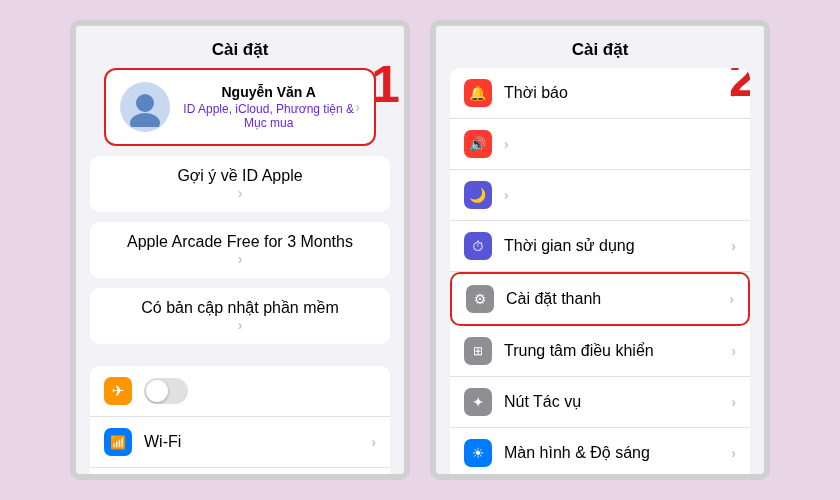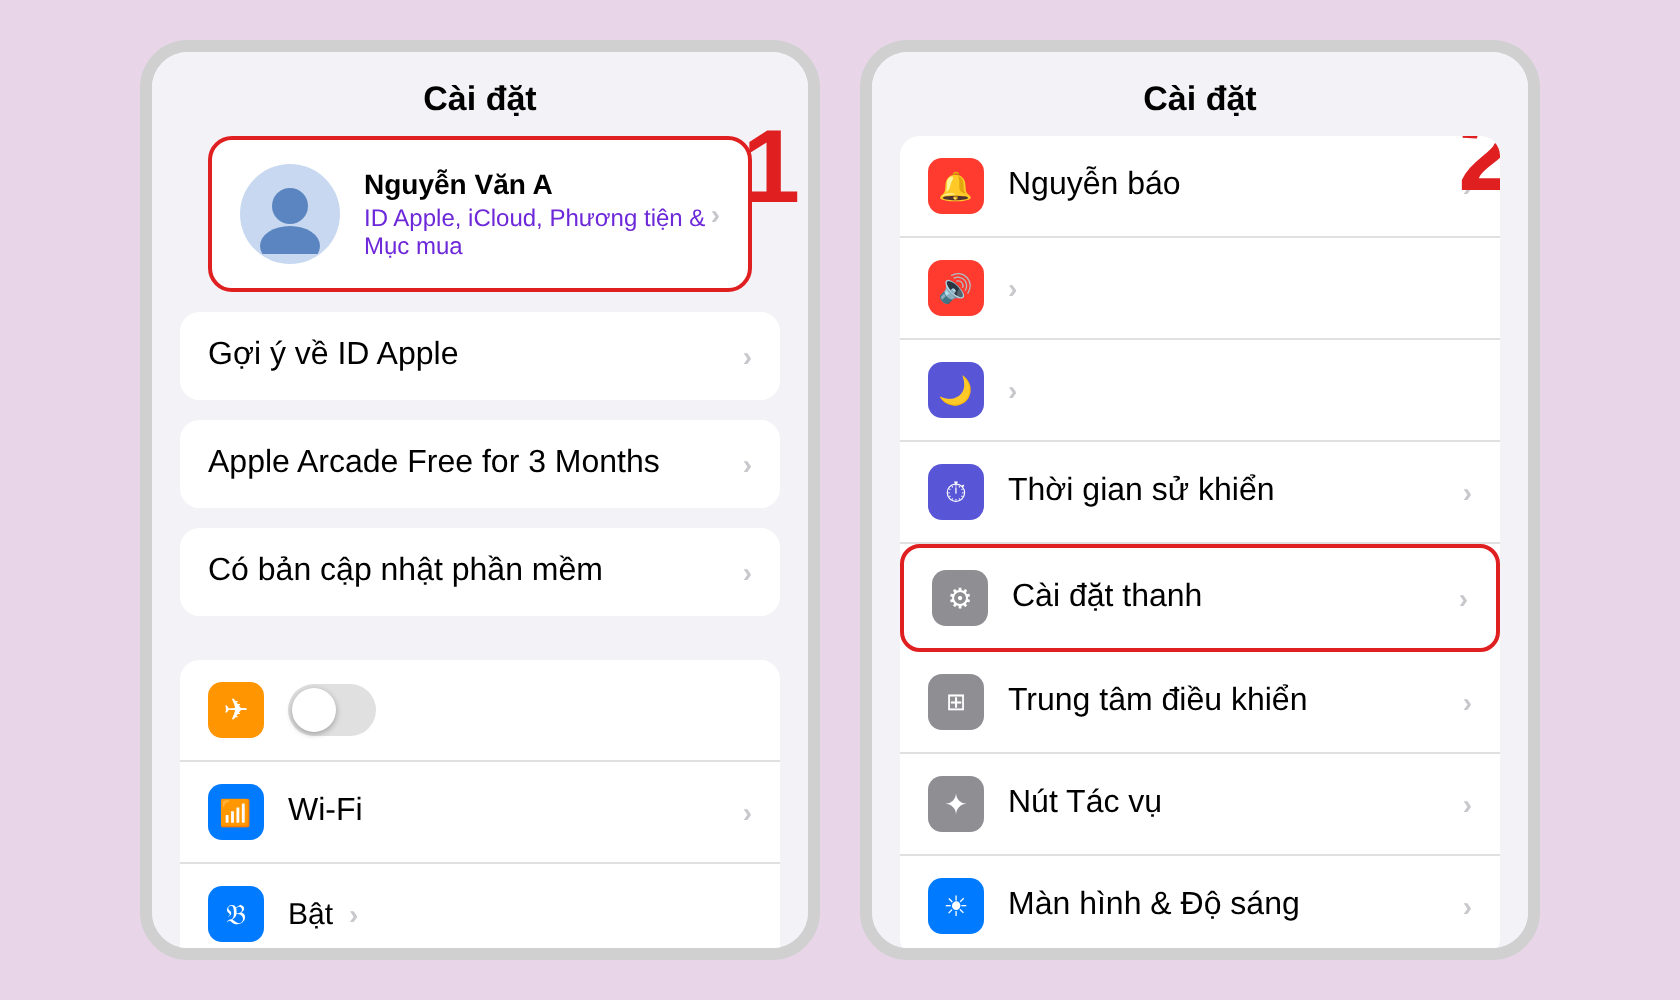--- a/index.html
+++ b/index.html
@@ -13,21 +13,21 @@
       font-family: -apple-system, 'Helvetica Neue', sans-serif;
       overflow: hidden;
     }
     .phones-container {
       display: flex;
       gap: 20px;
       align-items: center;
     }
     .phone {
       background: #f2f2f7;
-      border-radius: 24px;
+      border-radius: 10px;
       width: 340px;
       height: 460px;
       overflow: hidden;
       border: 6px solid #d0d0d0;
       position: relative;
     }
     .phone-inner {
       width: 100%;
       height: 100%;
       overflow: hidden;
@@ -59,20 +59,21 @@
       display: flex;
       align-items: center;
       padding: 11px 14px;
       border-bottom: 1px solid #e0e0e0;
       background: #fff;
       position: relative;
       min-height: 44px;
     }
     .list-item:last-child {
       border-bottom: none;
+      flex-direction: column;
     }
     .list-item-icon {
       width: 28px;
       height: 28px;
       border-radius: 7px;
       margin-right: 12px;
       display: flex;
       align-items: center;
       justify-content: center;
       flex-shrink: 0;
@@ -125,20 +126,21 @@
       color: #000;
       margin-bottom: 2px;
     }
     .profile-sub {
       font-size: 12px;
       color: #6d28d9;
     }
     .red-border {
       border: 2px solid #e02020;
       border-radius: 12px;
+      text-align: center;
     }
     .red-border-gear {
       border: 2px solid #e02020;
       border-radius: 10px;
     }
     .number-badge {
       position: absolute;
       font-size: 52px;
       font-weight: 900;
       color: #e02020;
@@ -267,21 +269,21 @@
   <div class="phone">
     <div class="phone-inner">
       <div class="screen-title">Cài đặt</div>
 
       <div class="list-group" style="position:relative;">
 
         <div class="list-item">
           <div class="list-item-icon icon-red">
             <span style="color:#fff; font-size:14px;">🔔</span>
           </div>
-          <span class="list-item-text">Nguyễn báo</span>
+          <span class="list-item-text">Thời báo</span>
           <span class="chevron">›</span>
         </div>
 
         <div class="list-item">
           <div class="list-item-icon icon-red">
             <span style="color:#fff; font-size:14px;">🔊</span>
           </div>
           <span class="chevron">›</span>
         </div>
 
@@ -289,21 +291,21 @@
           <div class="list-item-icon icon-purple">
             <span style="color:#fff; font-size:14px;">🌙</span>
           </div>
           <span class="chevron">›</span>
         </div>
 
         <div class="list-item">
           <div class="list-item-icon icon-purple">
             <span style="color:#fff; font-size:14px;">⏱</span>
           </div>
-          <span class="list-item-text">Thời gian sử khiển</span>
+          <span class="list-item-text">Thời gian sử dụng</span>
           <span class="chevron">›</span>
         </div>
 
         <div class="list-item red-border-gear" style="z-index:2; position:relative;">
           <div class="list-item-icon icon-gray">
             <span style="color:#fff; font-size:14px;">⚙</span>
           </div>
           <span class="list-item-text">Cài đặt thanh</span>
           <span class="chevron">›</span>
         </div>

